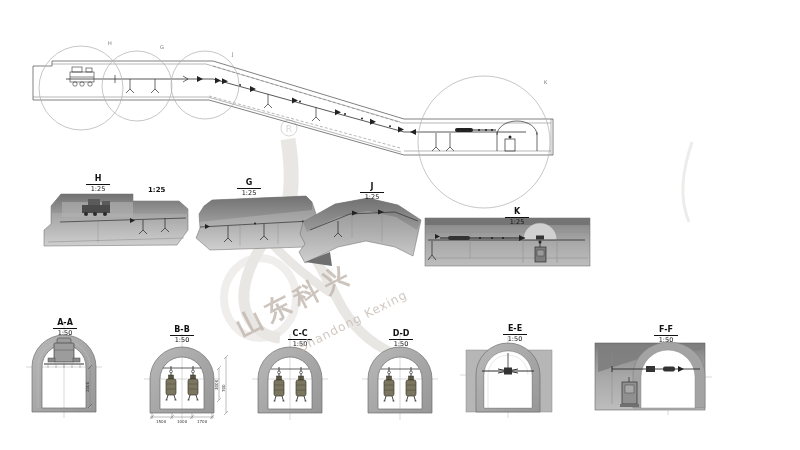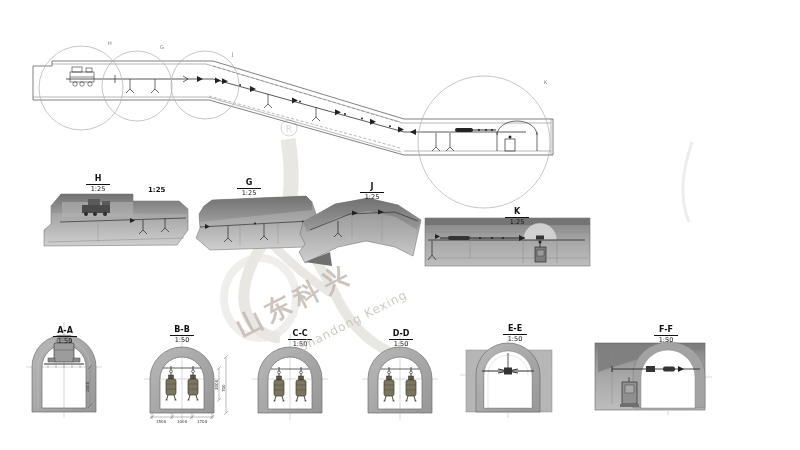--- a/index.html
+++ b/index.html
@@ -321,21 +321,21 @@
 <div class="lbl" style="left:231px;top:170px">
   <span class="id">G</span><span class="sc">1:25</span>
 </div>
 <div class="lbl" style="left:354px;top:174px">
   <span class="id">J</span><span class="sc">1:25</span>
 </div>
 <div class="lbl" style="left:499px;top:199px">
   <span class="id">K</span><span class="sc">1:25</span>
 </div>
 
-<div class="lbl" style="left:47px;top:318px">
+<div class="lbl" style="left:47px;top:310px">
   <span class="id">A-A</span><span class="sc">1:50</span>
 </div>
 <div class="lbl" style="left:164px;top:317px">
   <span class="id">B-B</span><span class="sc">1:50</span>
 </div>
 <div class="lbl" style="left:282px;top:321px">
   <span class="id">C-C</span><span class="sc">1:50</span>
 </div>
 <div class="lbl" style="left:383px;top:321px">
   <span class="id">D-D</span><span class="sc">1:50</span>

